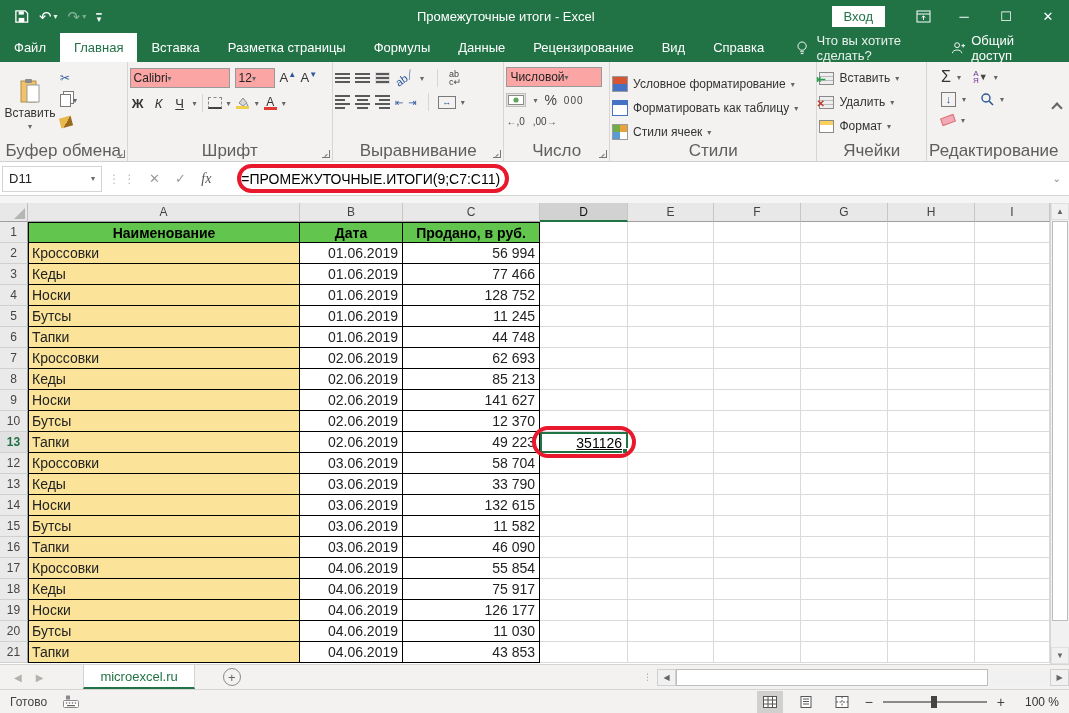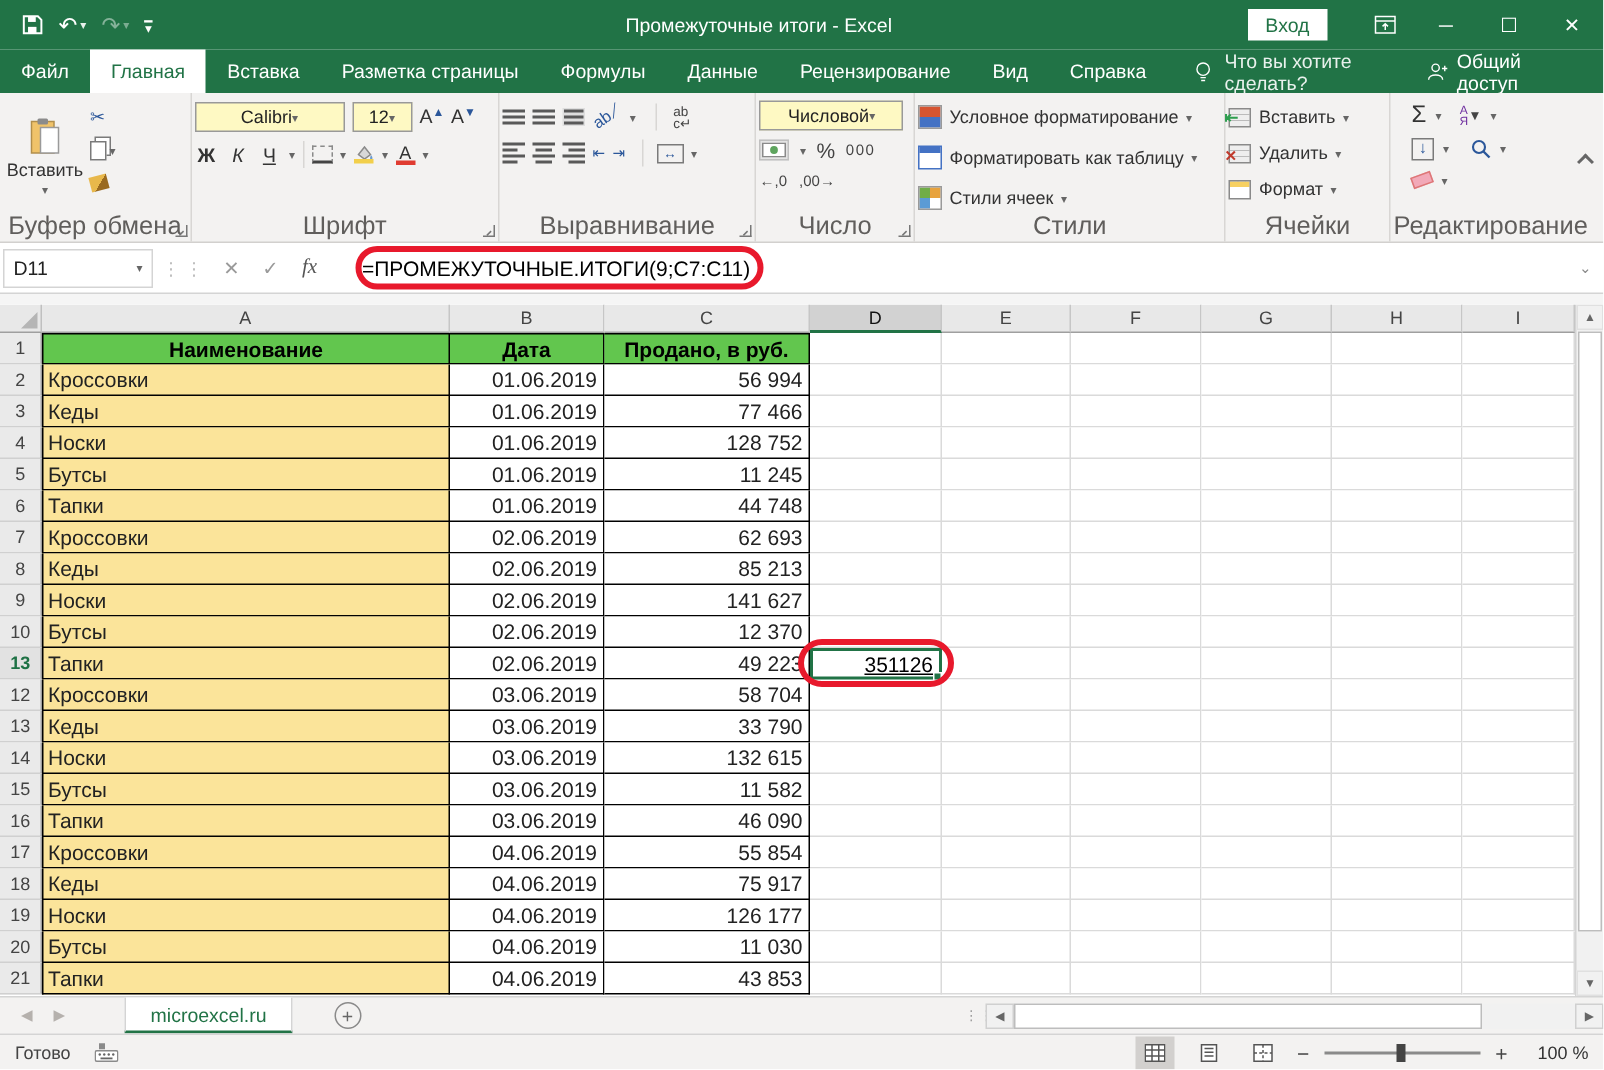--- a/index.html
+++ b/index.html
@@ -30,21 +30,21 @@
   .ribbon { position:absolute; top:62px; left:0; right:0; height:100px; background:#f3f2f1; border-bottom:1px solid #d2d0ce; display:flex; }
   .rgroup { position:relative; display:flex; flex-direction:column; border-right:1px solid #d8d6d4; padding:3px 2px 0; }
   .g-content { flex:1; display:flex; }
   .g-label { height:18px; text-align:center; font-size:17px; color:#605e5c; line-height:16px; position:relative; }
   .launcher { position:absolute; right:2px; bottom:3px; width:8px; height:8px; border-right:1px solid #777; border-bottom:1px solid #777; }
   .launcher::after { content:""; position:absolute; right:1px; bottom:1px; width:4px; height:1px; background:#777; transform:rotate(-45deg); }
   .bigbtn { width:56px; display:flex; flex-direction:column; align-items:center; justify-content:center; gap:2px; font-size:12px; color:#333; }
   .smallcol { display:flex; flex-direction:column; justify-content:flex-start; gap:4px; padding:4px 2px; }
   .sbtn { display:flex; align-items:center; gap:2px; font-size:12px; color:#444; height:18px; }
   .dd { font-size:8px; color:#666; }
-  .combo { background:#fef9c3; border:1px solid #999; height:20px; display:flex; align-items:center; font-size:12px; padding:0 3px; color:#222; justify-content:center; }
+  .combo { background:#fca5a5; border:1px solid #999; height:20px; display:flex; align-items:center; font-size:12px; padding:0 3px; color:#222; justify-content:flex-start; }
   .rowline { display:flex; align-items:center; gap:5px; height:24px; }
   .fontbtn { font-size:13px; color:#333; width:16px; text-align:center; }
   .lines { display:inline-flex; flex-direction:column; gap:2px; width:15px; }
   .lines i { display:block; height:2px; background:#595959; }
   .lines.l i:nth-child(2), .lines.l i:nth-child(4) { width:70%; }
   .lines.c i:nth-child(2), .lines.c i:nth-child(4) { width:70%; margin:0 auto; }
   .lines.r i:nth-child(2), .lines.r i:nth-child(4) { width:70%; margin-left:auto; }
   .stylebtn { display:flex; align-items:center; gap:5px; height:22px; font-size:12px; color:#333; white-space:nowrap; }
   .icon16 { width:16px; height:16px; display:inline-block; flex:none; }
   .redbar { display:block; width:13px; height:3px; background:#e03c31; margin-top:-1px; }
@@ -337,21 +337,21 @@
         <div class="rowline" style="height:16px;gap:8px;">
           <span style="font-size:10px;color:#444;">←,0</span>
           <span style="font-size:10px;color:#444;">,00→</span>
         </div>
       </div>
       <div class="g-label">Число</div>
       <span class="launcher"></span>
     </div>
 
     <div class="rgroup" style="width:208px;">
-      <div style="flex:1;display:flex;flex-direction:column;justify-content:space-between;gap:2px;padding-top:2px;">
+      <div style="flex:1;display:flex;flex-direction:column;justify-content:flex-end;gap:2px;padding-top:2px;">
         <span class="stylebtn">
           <span class="icon16" style="background:linear-gradient(180deg,#d65532 48%,#4472c4 52%);border:1px solid #9a9a9a;"></span>
           <span>Условное форматирование</span>
           <span class="dd">▾</span>
         </span>
         <span class="stylebtn">
           <span class="icon16" style="border:1px solid #4472c4;background:linear-gradient(#4472c4 0 4px, #fff 4px), repeating-linear-gradient(90deg,#cfd9ec 0 1px,transparent 1px 5px);"></span>
           <span>Форматировать как таблицу</span>
           <span class="dd">▾</span>
         </span>

